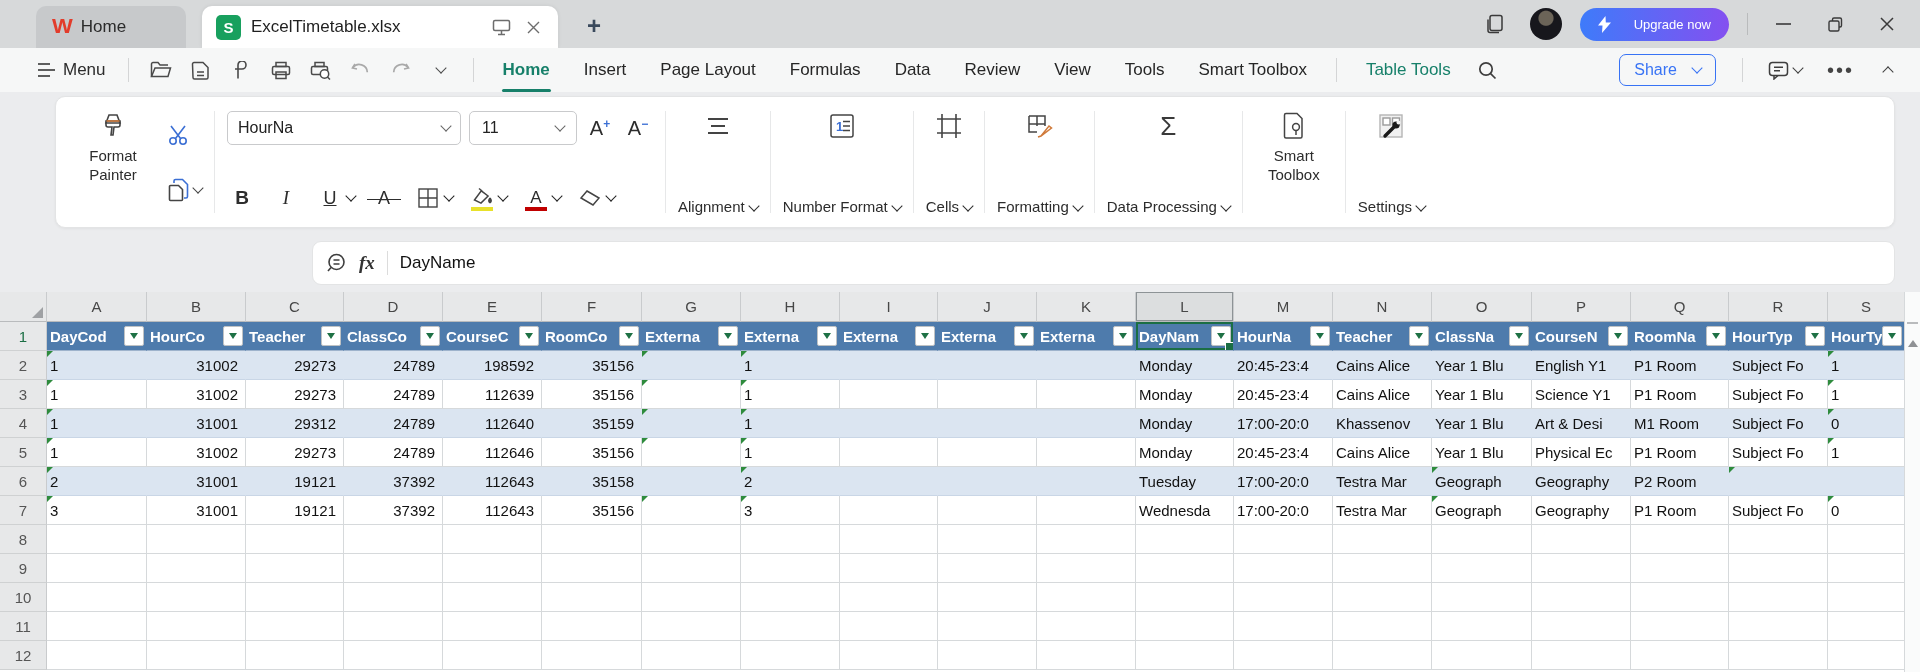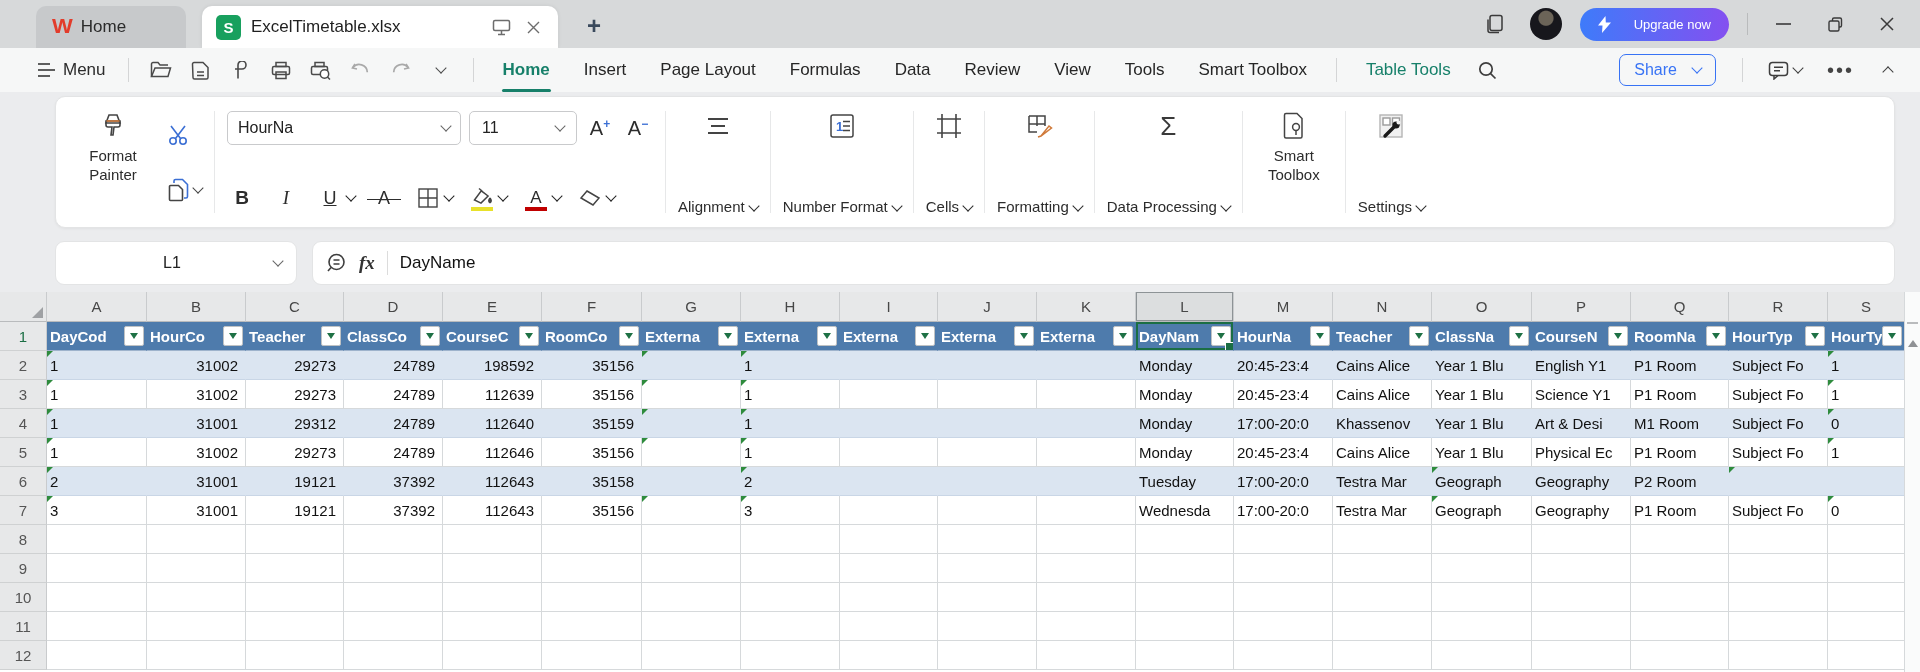--- a/index.html
+++ b/index.html
@@ -483,24 +483,20 @@
       <span class="blabel">
           <span>Settings</span>
           <span class="chev"></span>
         </span>
     </div>
 
   </div>
 </div>
 
 <div class="formula-row">
-  <div class="namebox">
-    <span class="nb-text">L1</span>
-    <span class="chev" style="color:#666"></span>
-  </div>
   <div class="fbar">
     <span>
       <svg width="22" height="22" viewBox="0 0 22 22" fill="none" stroke="#3e3e3e" stroke-width="1.6">
         <circle cx="11.5" cy="10" r="7.5"></circle>
           <path d="M8.5 8 h6 M8.5 12 h6"></path>
           <path d="M6 15.5 L3 19"></path>
       </svg>
     </span>
     <span class="fx">fx</span>
     <span class="fdiv"></span>

